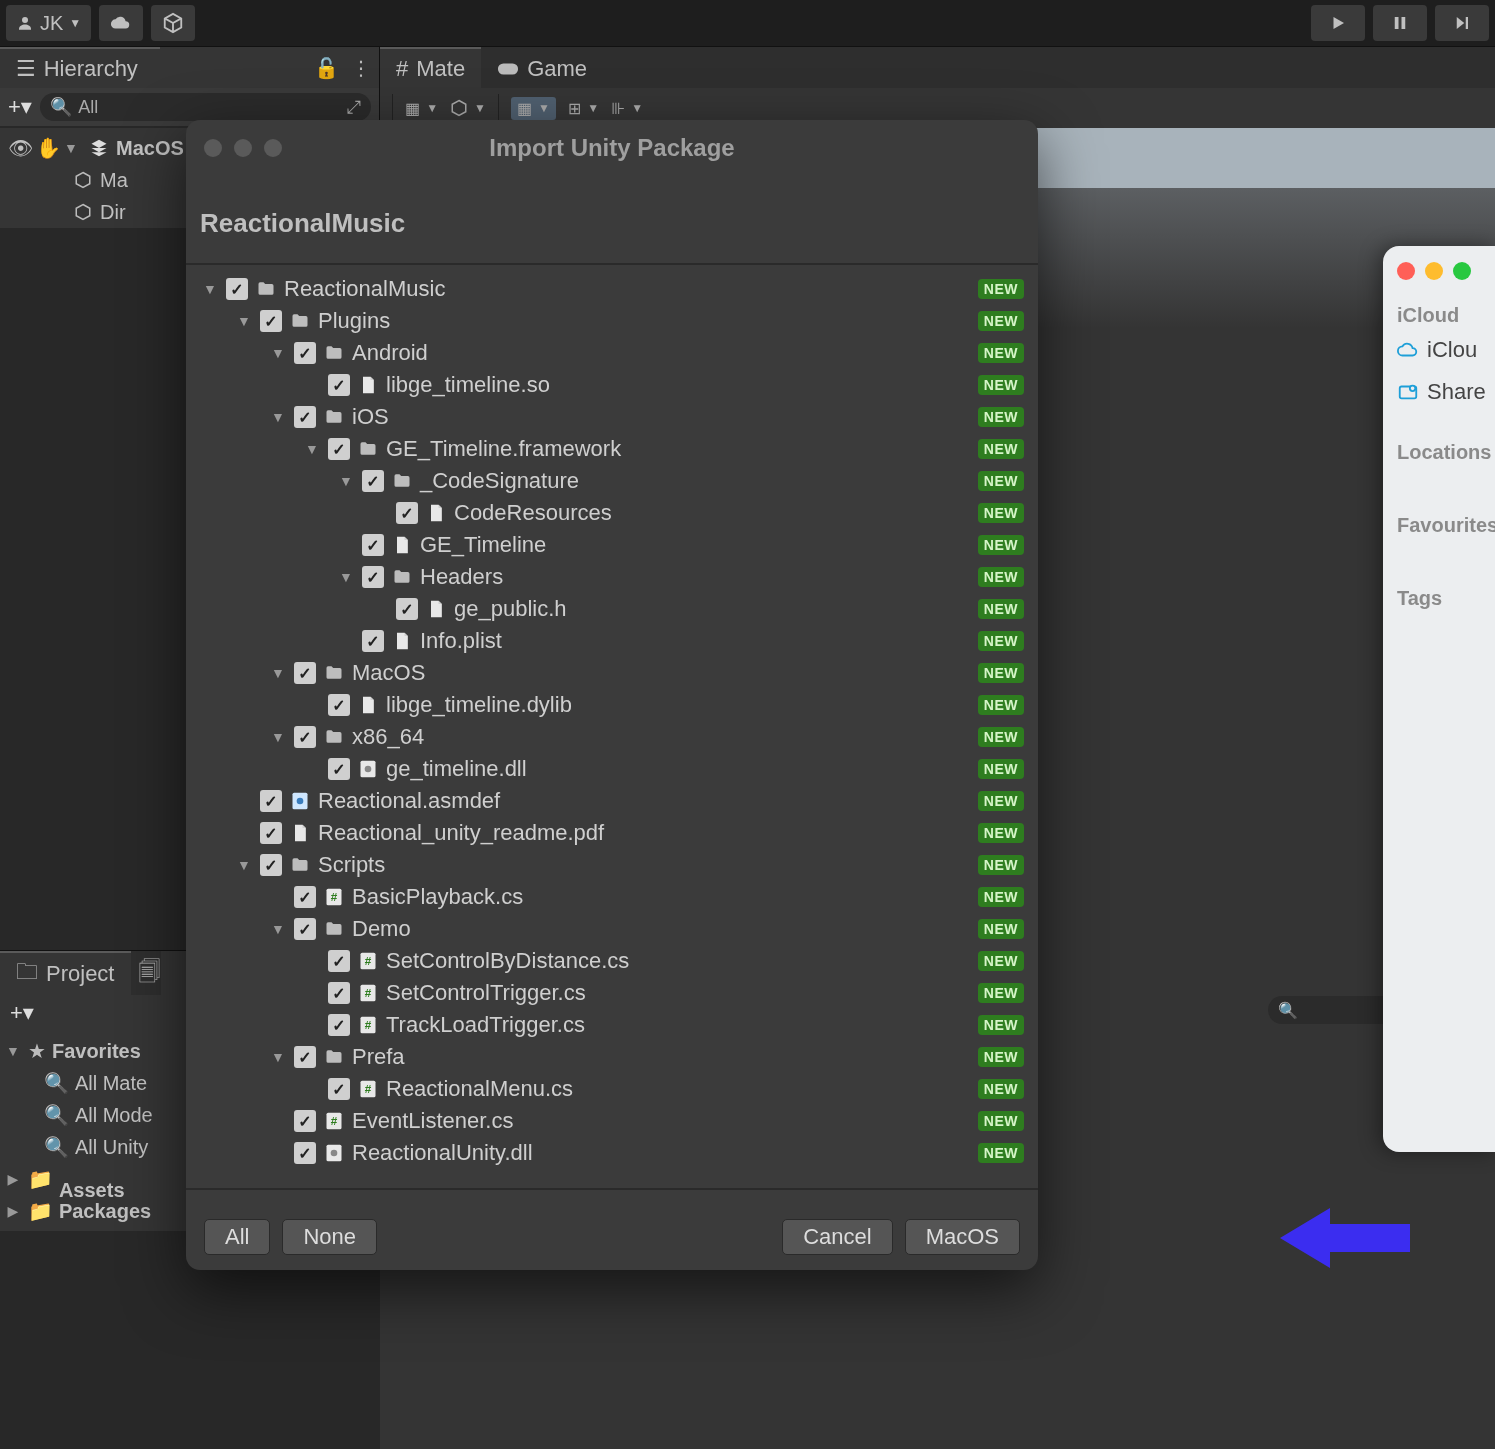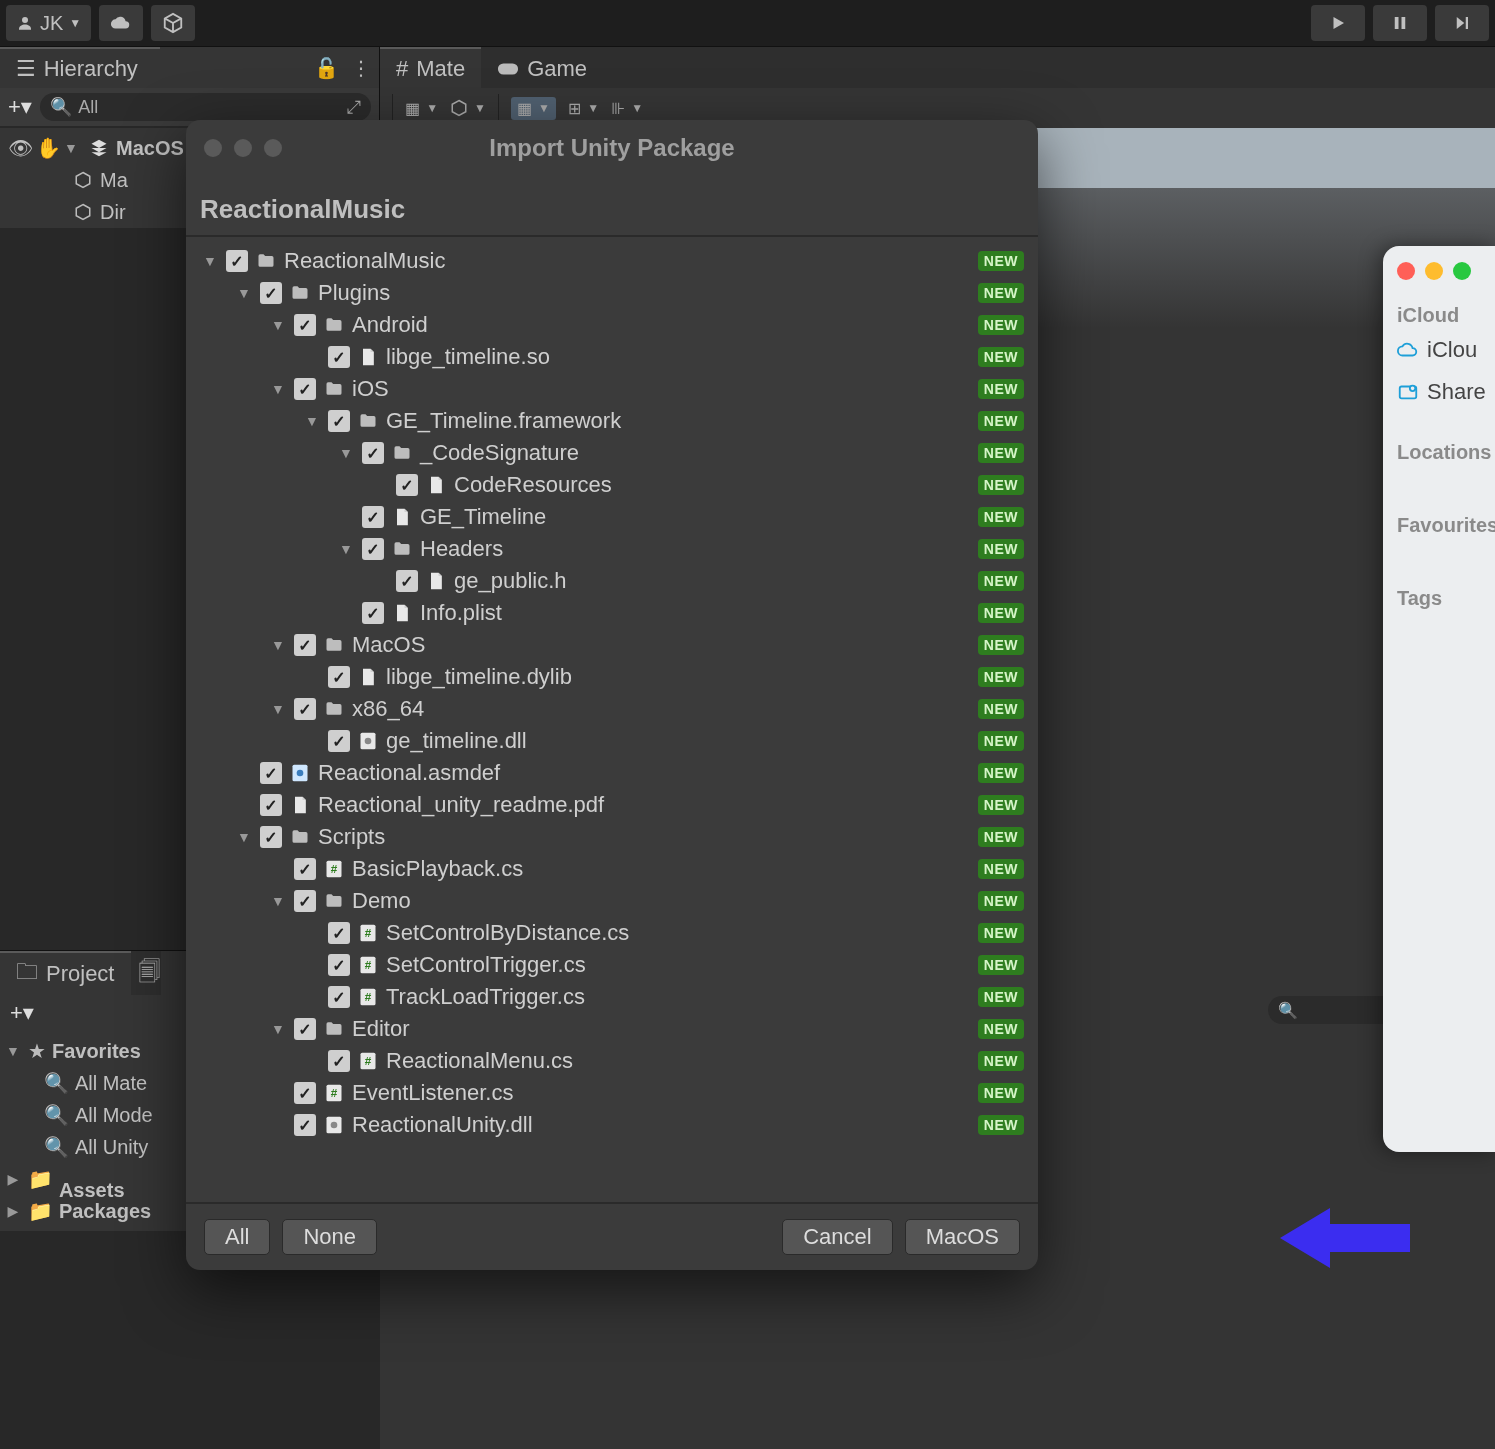--- a/index.html
+++ b/index.html
@@ -49,21 +49,21 @@
   .project-toolbar { height:36px; display:flex; align-items:center; padding:0 10px; gap:10px; font-size:22px; color:#ddd; }
   .ptree { padding:4px 0; }
   .ptree-row { display:flex; align-items:center; height:32px; font-size:20px; gap:6px; }
   .ptree-row .fold { width:18px; font-size:14px; color:#999; text-align:center; }
   .star { color:#bbb; }
 
   
   .proj-search { position:absolute; left:1268px; top:996px; right:10px; height:28px; background:#2b2b2b; border-radius:14px; display:flex; align-items:center; padding:0 10px; color:#888; }
 
   
-  .dialog { position:absolute; left:186px; top:120px; width:852px; height:1150px; background:#3b3b3b; border-radius:14px; box-shadow:0 20px 60px rgba(0,0,0,.6); display:flex; flex-direction:column; overflow:hidden; }
+  .dialog { position:absolute; left:186px; top:120px; width:852px; height:1150px; background:#3b3b3b; border-radius:14px; box-shadow:0 20px 60px rgba(0,0,0,.6); display:flex; flex-direction:column; overflow:hidden;gap:14px; }
   .dlg-titlebar { height:56px; display:flex; align-items:center; position:relative; }
   .traffic { position:absolute; left:18px; display:flex; gap:12px; }
   .traffic span { width:18px; height:18px; border-radius:50%; background:#5a5a5a; display:inline-block; }
   .dlg-title { width:100%; text-align:center; color:#9f9f9f; font-size:24px; font-weight:600; }
   .dlg-sub { padding:18px 14px 10px; color:#bfbfbf; font-size:26px; font-weight:600; }
   .dlg-body { flex:1; overflow:auto; border-top:2px solid #2a2a2a; border-bottom:2px solid #2a2a2a; padding:8px 4px; }
   .dlg-footer { height:66px; display:flex; align-items:center; padding:0 18px; gap:12px; }
   .dlg-footer .spacer { flex:1; }
   .btn { background:#555; color:#ddd; font-size:22px; padding:4px 20px; border-radius:5px; border:1px solid #2a2a2a; display:inline-flex; align-items:center; height:36px; }
 
@@ -583,21 +583,21 @@
         <span class="new">NEW</span>
       </div>
       <div class="tree-row" style="padding-left: 78px;">
         <span class="arrow">▼</span>
         <span class="cb">✓</span>
         <span class="ico">
           <svg width="20" height="20" viewBox="0 0 24 24" fill="#bdbdbd">
             <path d="M3 6a2 2 0 012-2h4l2 2h8a2 2 0 012 2v9a2 2 0 01-2 2H5a2 2 0 01-2-2z"></path>
           </svg>
         </span>
-        <span>Editor</span>
+        <span>Prefa</span>
         <span class="new">NEW</span>
       </div>
       <div class="tree-row" style="padding-left: 112px;">
         <span class="arrow"></span>
         <span class="cb">✓</span>
         <span class="ico">
           <svg width="20" height="20" viewBox="0 0 24 24">
             <rect x="3" y="2" width="18" height="20" rx="2" fill="#e8e8e8"></rect>
             <text x="12" y="17" font-size="14" text-anchor="middle" fill="#2e7d1f" font-weight="bold">#</text>
           </svg>

